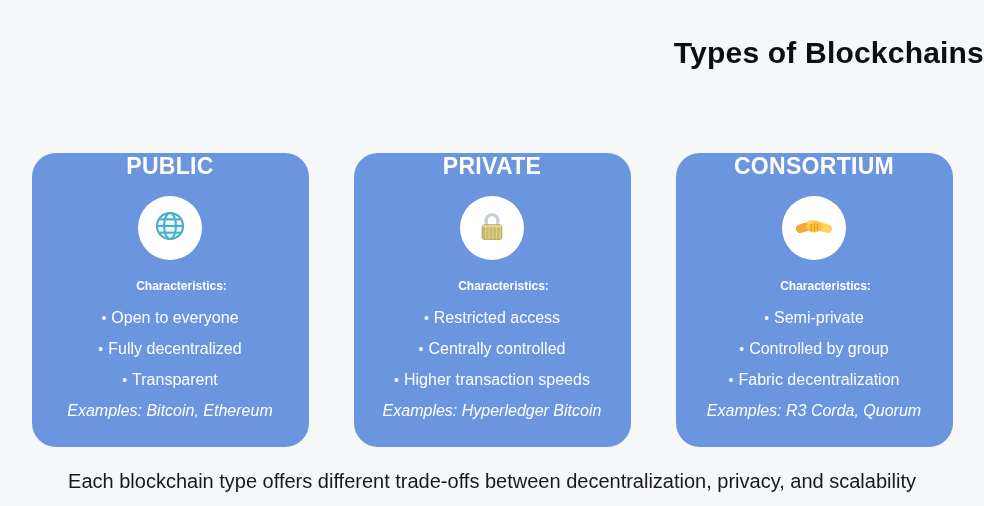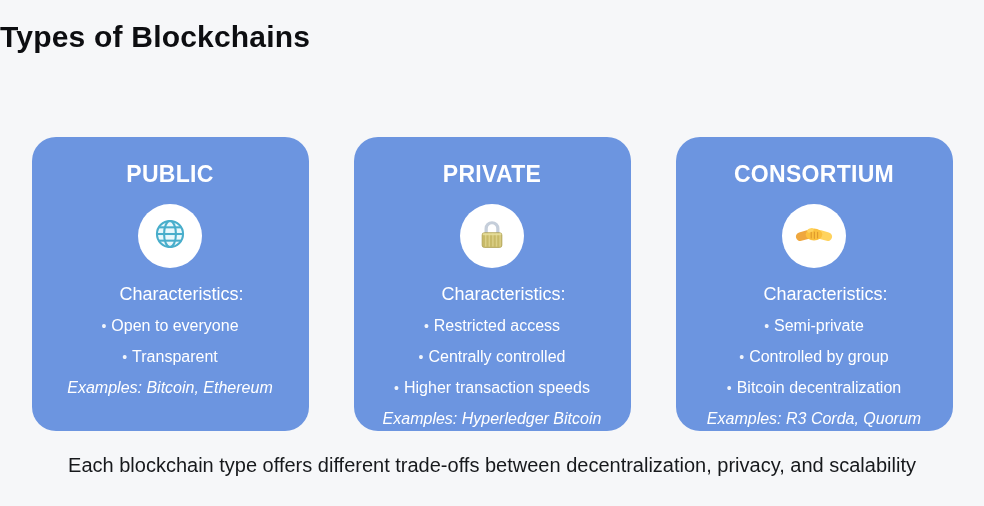--- a/index.html
+++ b/index.html
@@ -8,67 +8,67 @@
   }
   body {
     width: 984px;
     height: 506px;
     background: #F6F7F9;
     font-family: "Liberation Sans", sans-serif;
     overflow: hidden;
     position: relative;
   }
   .page-title {
-    text-align: left;
+    text-align: right;
     padding-top: 16px;
     font-size: 30px;
     line-height: 42px;
     font-weight: 700;
     color: #0D0E11;
     letter-spacing: 0.2px;
+    margin-top: 16px;
   }
   .cards-row {
     display: flex;
     justify-content: center;
     gap: 45px;
     margin-top: 79px;
   }
   .card {
     width: 277px;
     height: 294px;
     background: #6C95E0;
     border-radius: 24px;
     color: #FFFFFF;
     display: flex;
     flex-direction: column;
     align-items: center;
     box-sizing: border-box;
-    padding-top: 24px;
     text-align: center;
   }
   .card-title {
     font-size: 23px;
     font-weight: 700;
     line-height: 26px;
     letter-spacing: 0.3px;
   }
   .icon-circle {
     width: 64px;
     height: 64px;
     border-radius: 50%;
     background: #FFFFFF;
     margin-top: 17px;
     display: flex;
     align-items: center;
     justify-content: center;
   }
   .characteristics-label {
     margin-top: 15px;
-    font-size: 18px;
-    font-weight: 400;
+    font-size: 12px;
+    font-weight: 700;
     line-height: 22px;
     margin-left: 23px;
   }
   .char-item {
     margin-top: 11px;
     font-size: 16px;
     font-weight: 500;
     line-height: 20px;
   }
   .bullet {
@@ -111,20 +111,21 @@
             <ellipse cx="20" cy="20" rx="6.6" ry="14.5"></ellipse>
             <path d="M5.5 20 h29"></path>
             <path d="M7.6 12.6 h24.8"></path>
             <path d="M7.6 27.4 h24.8"></path>
           </g>
         </svg>
       </span>
     </div>
     <div class="characteristics-label">Characteristics:</div>
     <div class="char-item"><span class="bullet">•</span><span>Open to everyone</span></div>
+    <div class="char-item"><span class="bullet">•</span><span>Fully decentralized</span></div>
     <div class="char-item"><span class="bullet">•</span><span>Transparent</span></div>
     <div class="examples">Examples: Bitcoin, Ethereum</div>
   </div>
 
   <div class="card">
     <div class="card-title">PRIVATE</div>
     <div class="icon-circle">
       <span>
         <svg width="36" height="36" viewBox="0 0 40 40">
           <path d="M13.5 20 v-6 a6.5 6.5 0 0 1 13 0 v6" fill="none" stroke="#C5CEDA" stroke-width="3.6" stroke-linecap="round"></path>
@@ -160,19 +161,19 @@
             <path d="M20.5 22 v7"></path>
             <path d="M24.5 21.5 v8"></path>
             <path d="M28.5 22 v7"></path>
           </g>
         </svg>
       </span>
     </div>
     <div class="characteristics-label">Characteristics:</div>
     <div class="char-item"><span class="bullet">•</span><span>Semi-private</span></div>
     <div class="char-item"><span class="bullet">•</span><span>Controlled by group</span></div>
-    <div class="char-item"><span class="bullet">•</span><span>Bitcoin decentralization</span></div>
+    <div class="char-item"><span class="bullet">•</span><span>Fabric decentralization</span></div>
     <div class="examples">Examples: R3 Corda, Quorum</div>
   </div>
 
 </div>
 
 <div class="footer-note">Each blockchain type offers different trade-offs between decentralization, privacy, and scalability</div>
 
 </body></html>

